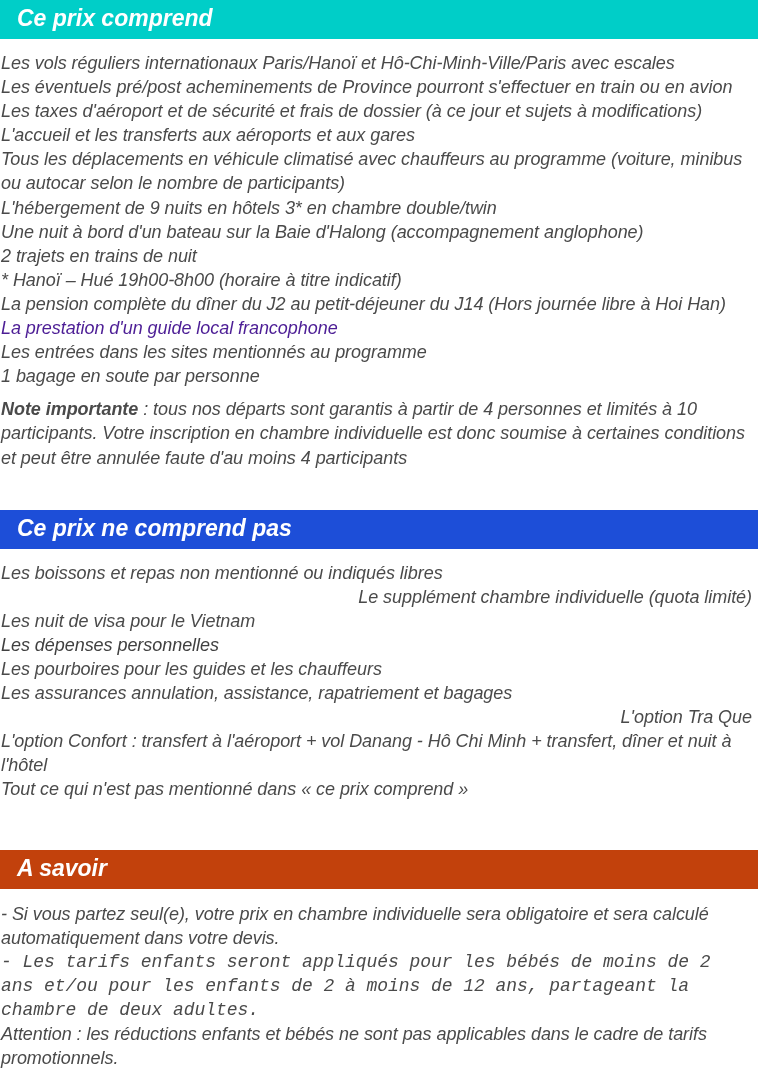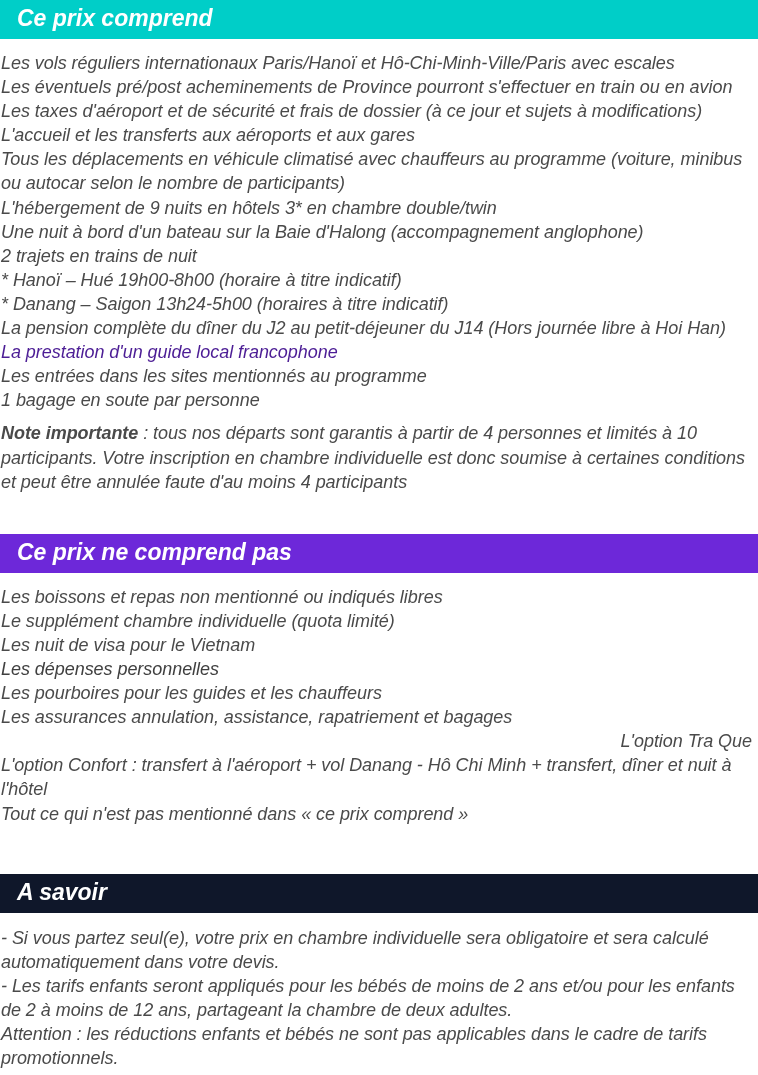--- a/index.html
+++ b/index.html
@@ -81,60 +81,59 @@
   <div class="section-body">
     <p class="line" style="color: rgb(74, 74, 74);">Les vols réguliers internationaux Paris/Hanoï et Hô-Chi-Minh-Ville/Paris avec escales</p>
     <p class="line" style="color: rgb(74, 74, 74);">Les éventuels pré/post acheminements de Province pourront s'effectuer en train ou en avion</p>
     <p class="line" style="color: rgb(74, 74, 74);">Les taxes d'aéroport et de sécurité et frais de dossier (à ce jour et sujets à modifications)</p>
     <p class="line" style="color: rgb(74, 74, 74);">L'accueil et les transferts aux aéroports et aux gares</p>
     <p class="line para" style="color: rgb(74, 74, 74);">Tous les déplacements en véhicule climatisé avec chauffeurs au programme (voiture, minibus ou autocar selon le nombre de participants)</p>
     <p class="line" style="color: rgb(74, 74, 74);">L'hébergement de 9 nuits en hôtels 3* en chambre double/twin</p>
     <p class="line" style="color: rgb(74, 74, 74);">Une nuit à bord d'un bateau sur la Baie d'Halong (accompagnement anglophone)</p>
     <p class="line" style="color: rgb(74, 74, 74);">2 trajets en trains de nuit</p>
     <p class="line" style="color: rgb(74, 74, 74);">* Hanoï – Hué 19h00-8h00 (horaire à titre indicatif)</p>
-    <p class="line" style="color: rgb(74, 74, 74);">* Danang – Saigon 13h24-5h00 (horaires à titre indicatif)</p>
     <p class="line" style="color: rgb(74, 74, 74);">La pension complète du dîner du J2 au petit-déjeuner du J14 (Hors journée libre à Hoi Han)</p>
     <p class="line" style="color: #4c1d95;">La prestation d'un guide local francophone</p>
     <p class="line" style="color: rgb(74, 74, 74);">Les entrées dans les sites mentionnés au programme</p>
     <p class="line" style="color: rgb(74, 74, 74);">1 bagage en soute par personne</p>
 
     <div class="gap-after-list-1"></div>
 
     <p class="line para" style="color: rgb(74, 74, 74);"><b>Note importante</b><span> : tous nos départs sont garantis à partir de 4 personnes et limités à 10 participants. Votre inscription en chambre individuelle est donc soumise à certaines conditions et peut être annulée faute d'au moins 4 participants</span></p>
   </div>
 
   <div class="gap-before-banner-2"></div>
 
-  <div class="banner-wrap" style="background: #6d28d9;">
+  <div class="banner-wrap" style="background: #1d4ed8;">
     <span class="banner-inner">Ce prix ne comprend pas</span>
   </div>
 
   <div class="gap-after-banner-2"></div>
 
   <div class="section-body">
     <p class="line" style="color: rgb(74, 74, 74);">Les boissons et repas non mentionné ou indiqués libres</p>
-    <p class="line" style="color: rgb(74, 74, 74);">Le supplément chambre individuelle (quota limité)</p>
+    <p class="line" style="color: rgb(74, 74, 74); text-align: right;">Le supplément chambre individuelle (quota limité)</p>
     <p class="line" style="color: rgb(74, 74, 74);">Les nuit de visa pour le Vietnam</p>
     <p class="line" style="color: #404040;">Les dépenses personnelles</p>
     <p class="line" style="color: rgb(74, 74, 74);">Les pourboires pour les guides et les chauffeurs</p>
     <p class="line" style="color: rgb(74, 74, 74);">Les assurances annulation, assistance, rapatriement et bagages</p>
     <p class="line" style="color: rgb(74, 74, 74); text-align: right;">L'option Tra Que</p>
     <p class="line" style="color: rgb(74, 74, 74);">L'option Confort : transfert à l'aéroport + vol Danang - Hô Chi Minh + transfert, dîner et nuit à l'hôtel</p>
     <p class="line" style="color: rgb(74, 74, 74);">Tout ce qui n'est pas mentionné dans « ce prix comprend »</p>
   </div>
 
   <div class="gap-before-banner-3"></div>
 
-  <div class="banner-wrap" style="background: #0f172a;">
+  <div class="banner-wrap" style="background: #c2410c;">
     <span class="banner-inner">A savoir</span>
   </div>
 
   <div class="gap-after-banner-3"></div>
 
   <div class="section-body">
     <p class="line para" style="color: rgb(74, 74, 74);">- Si vous partez seul(e), votre prix en chambre individuelle sera obligatoire et sera calculé automatiquement dans votre devis.</p>
-    <p class="line para" style="color: rgb(74, 74, 74);">- Les tarifs enfants seront appliqués pour les bébés de moins de 2 ans et/ou pour les enfants de 2 à moins de 12 ans, partageant la chambre de deux adultes.</p>
+    <p class="line para" style="color: rgb(74, 74, 74); font-family: Liberation Mono, monospace;">- Les tarifs enfants seront appliqués pour les bébés de moins de 2 ans et/ou pour les enfants de 2 à moins de 12 ans, partageant la chambre de deux adultes.</p>
     <p class="line para" style="color: rgb(74, 74, 74);">Attention : les réductions enfants et bébés ne sont pas applicables dans le cadre de tarifs promotionnels.</p>
   </div>
 
   <div class="tail"></div>
 
 </div>
 
 </body></html>

